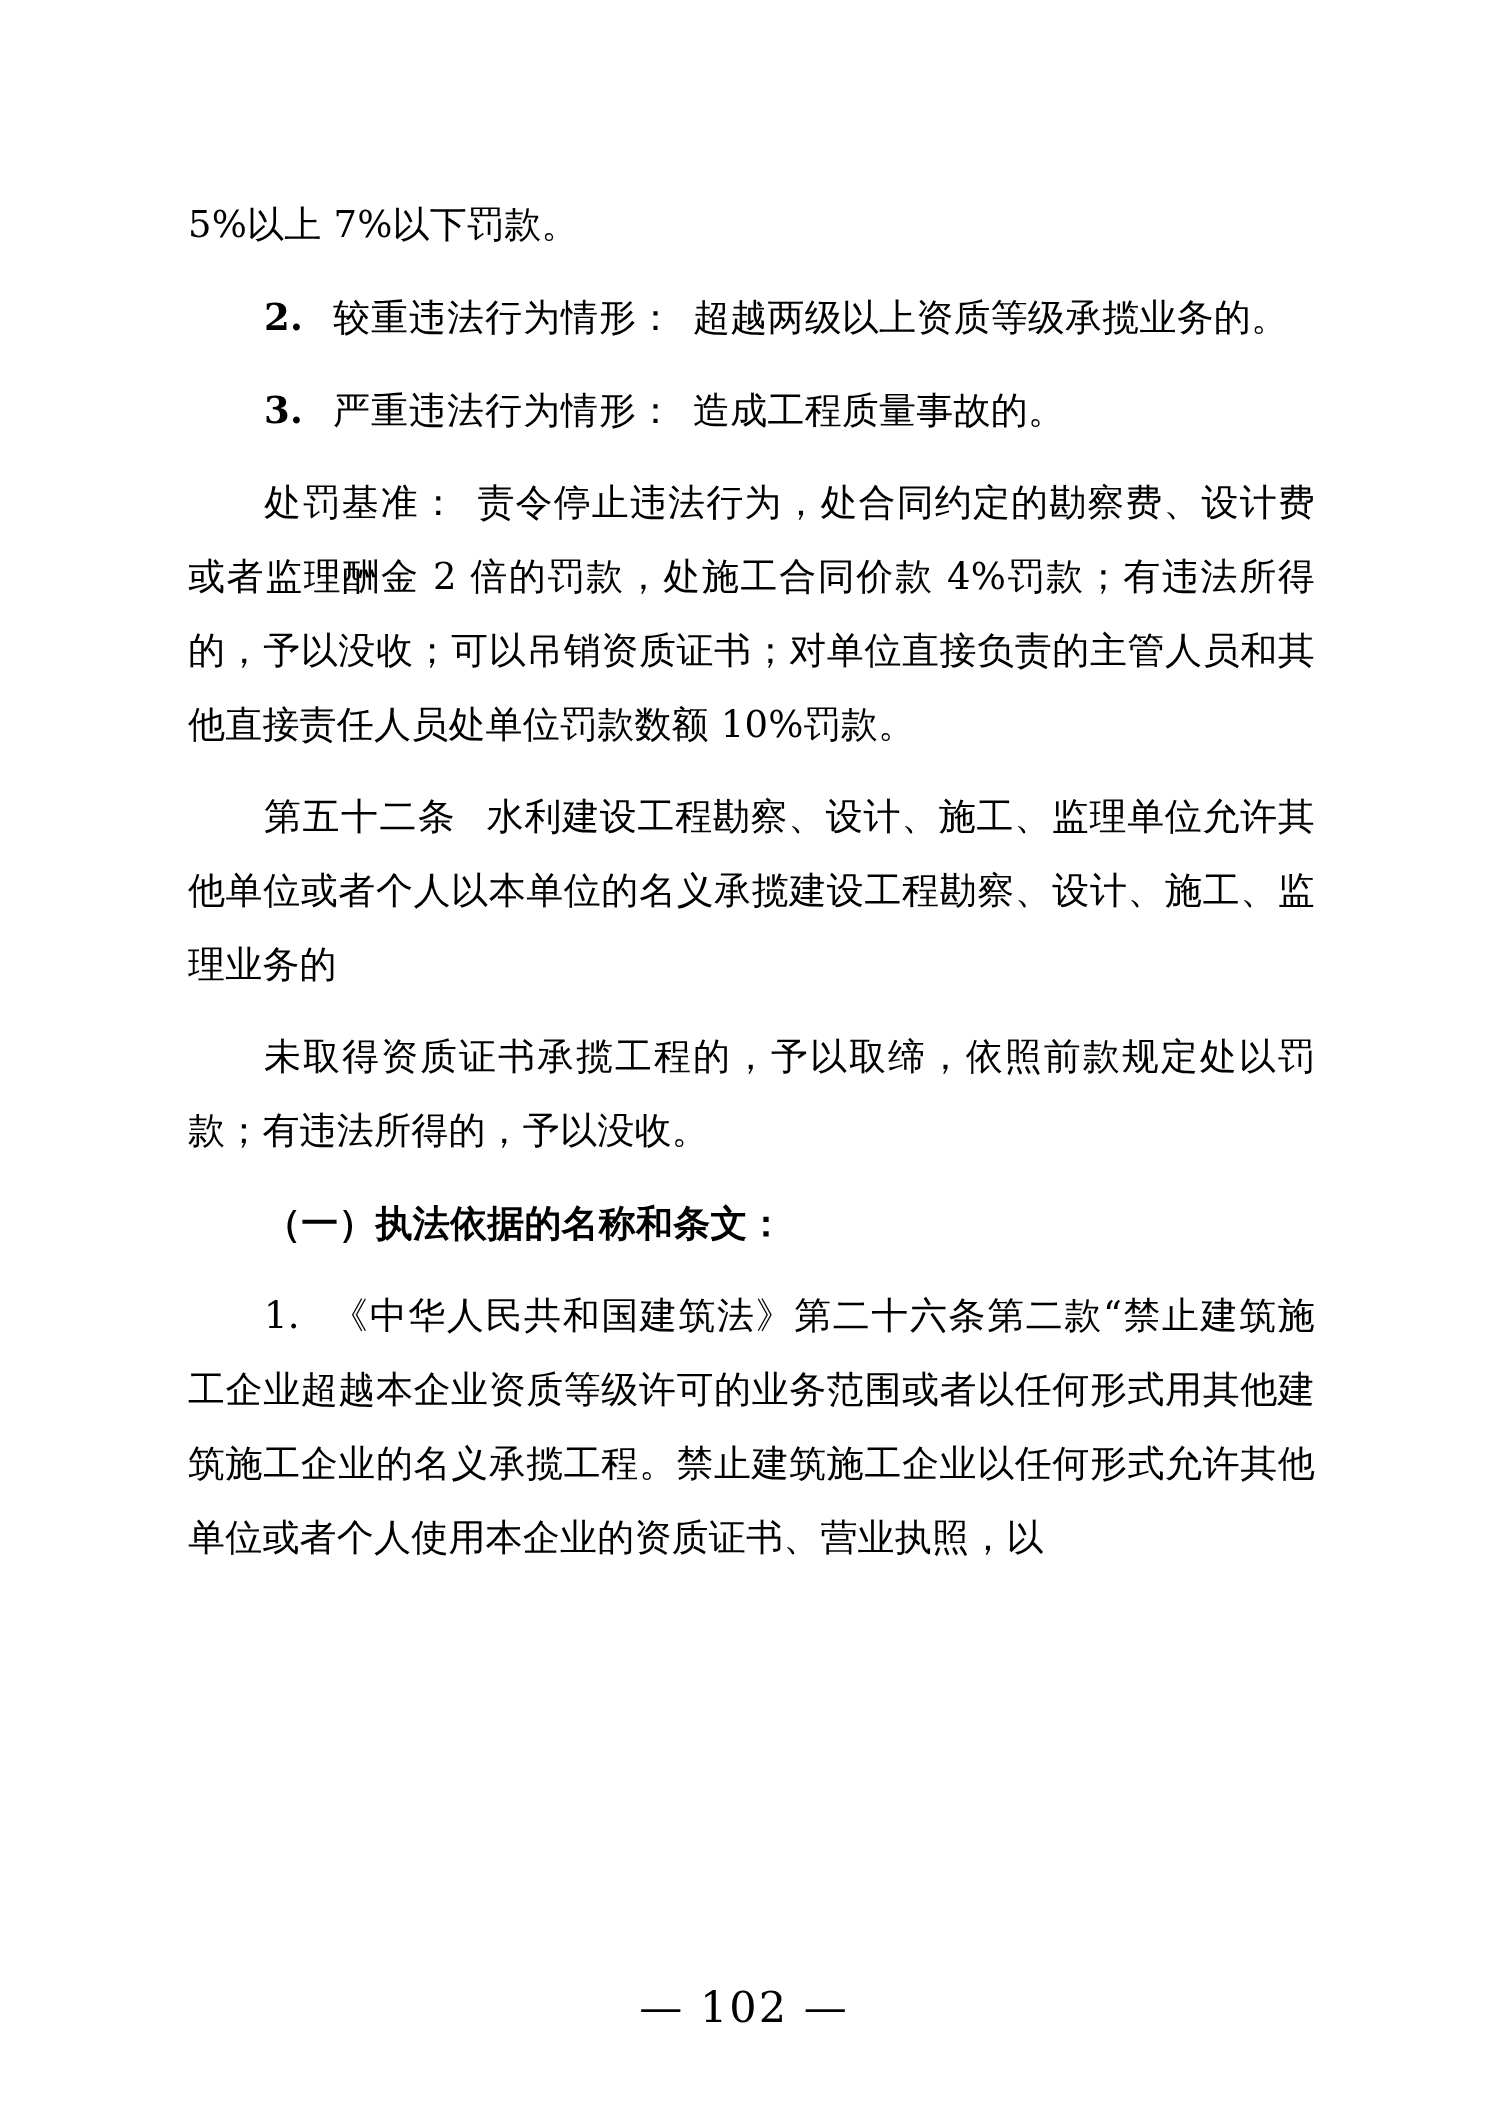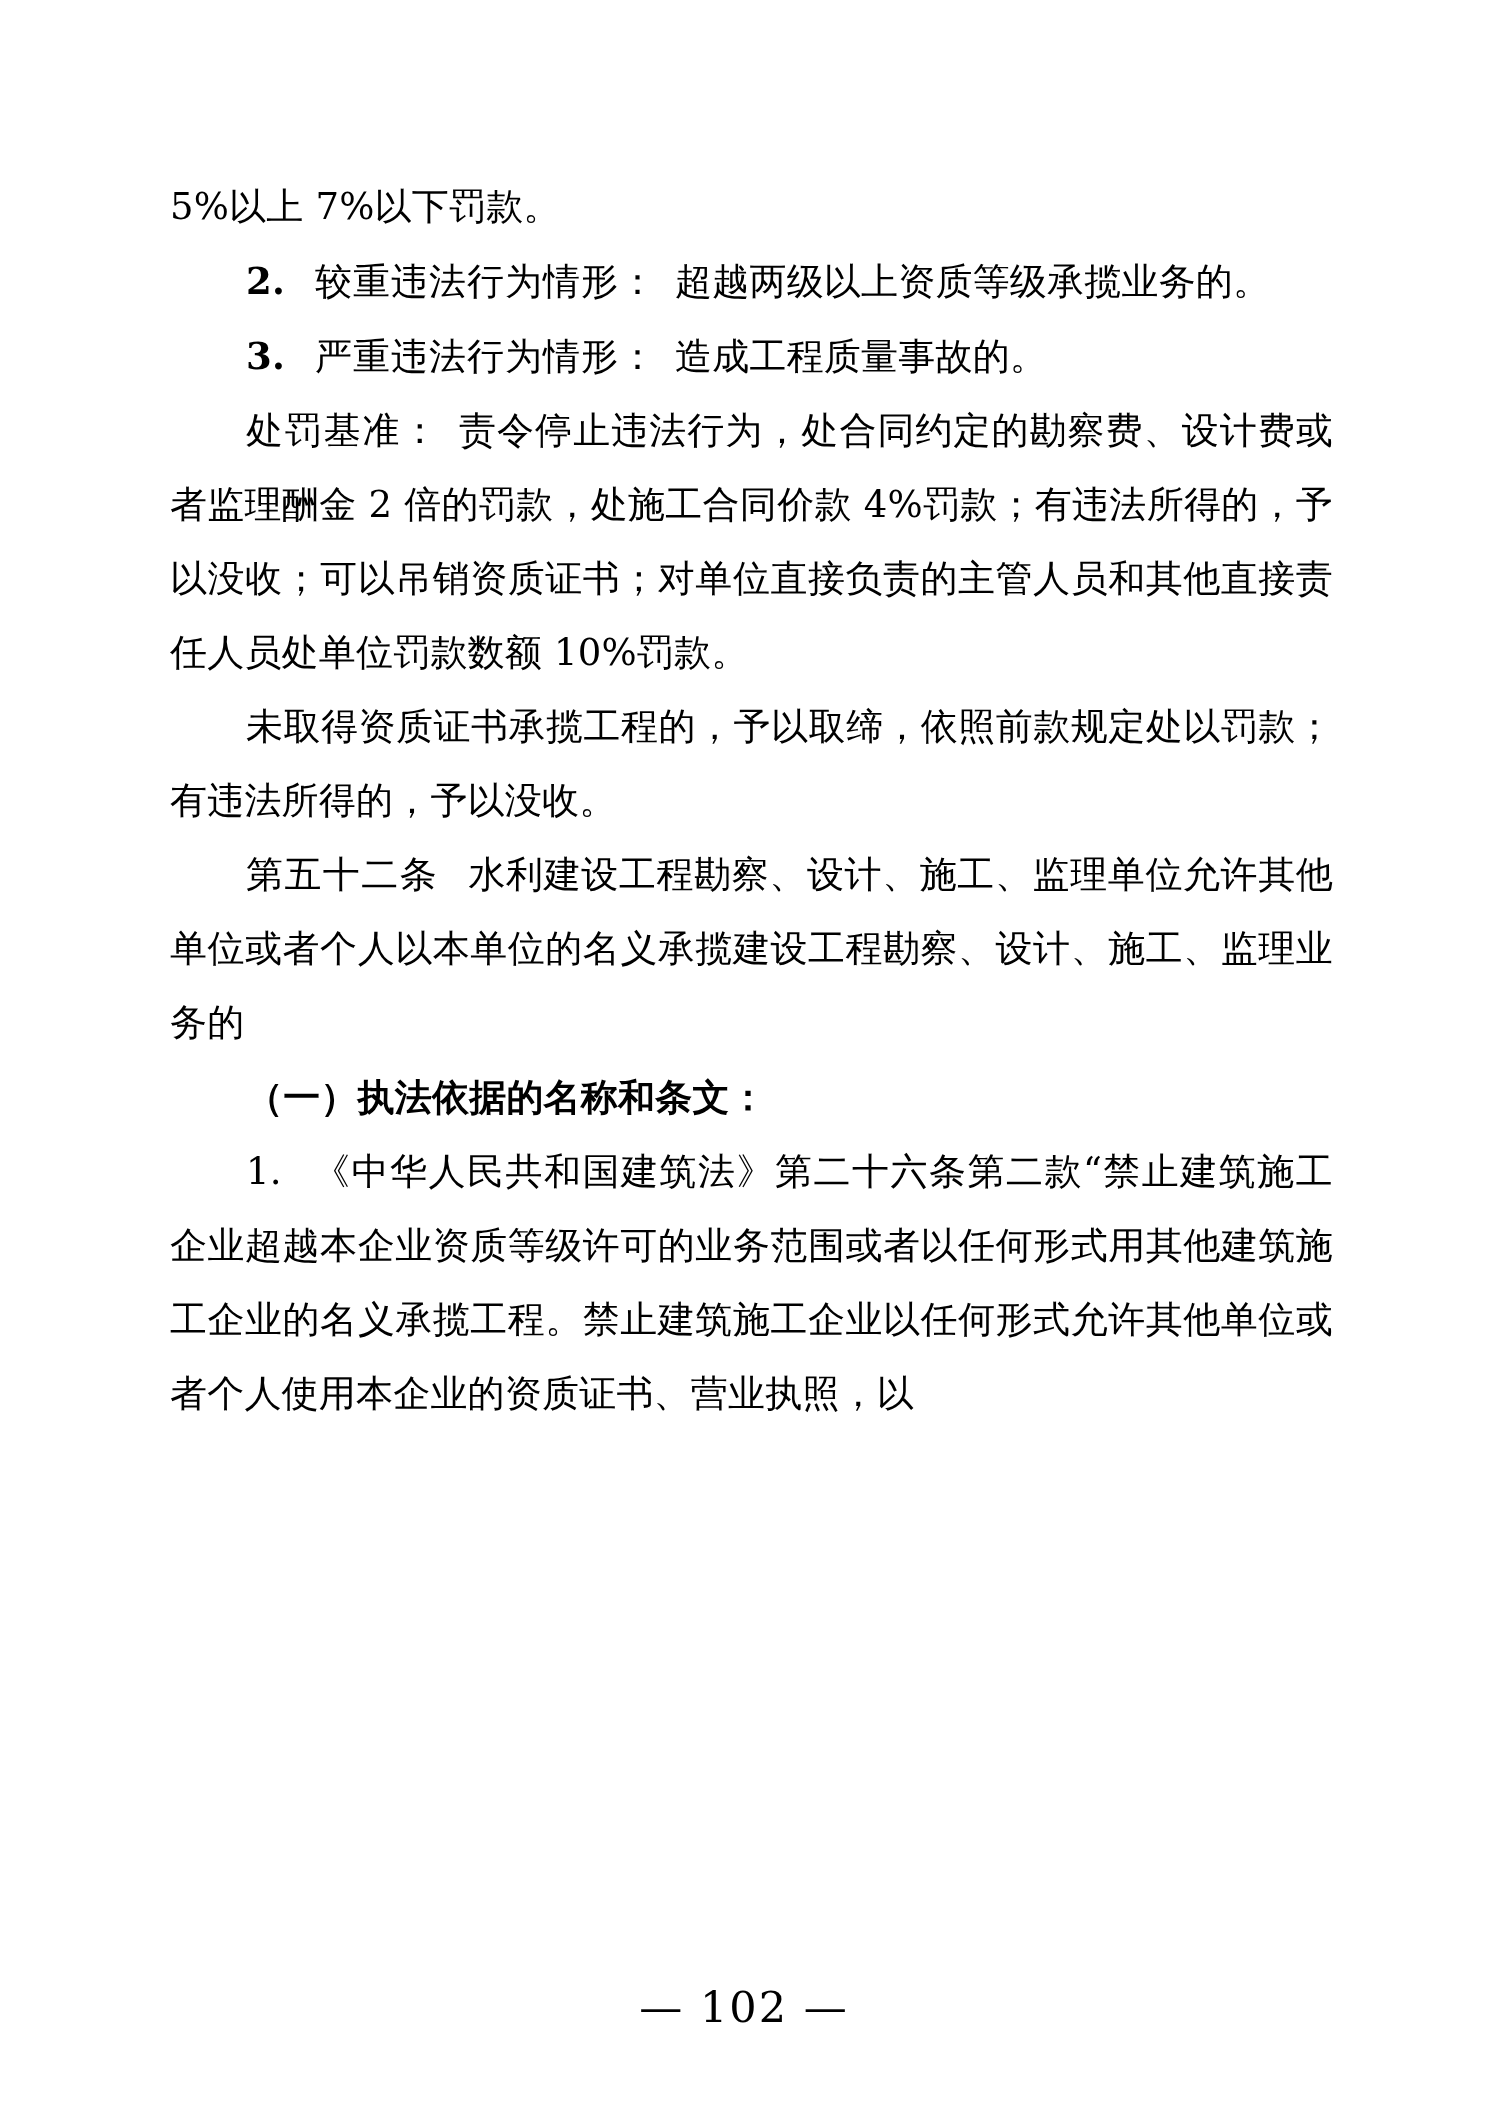--- a/index.html
+++ b/index.html
@@ -25,21 +25,21 @@
     padding: 170px 155px 0 170px;
   }
   .body-text {
     font-size: 37px;
     line-height: 74px;
     text-align: justify;
     text-justify: inter-ideograph;
     letter-spacing: 0.2px;
   }
   p {
-    margin: 0;
+    margin: 18px;
     padding: 0;
   }
   .indent2 {
     text-indent: 76px;
   }
   .bold {
     font-weight: bold;
   }
   .heading-run {
     font-weight: normal;
@@ -85,25 +85,25 @@
 
     <p class="indent2">
       <span class="num-label">3.</span><span class="gap-md"></span><span class="heading-run">严重违法行为情形：</span><span class="gap-sm"></span><span>造成工程质量事故的。</span>
     </p>
 
     <p class="indent2">
       <span class="heading-run">处罚基准：</span><span class="gap-sm"></span><span>责令停止违法行为，处合同约定的勘察费、设计费或者监理酬金 2 倍的罚款，处施工合同价款 4%罚款；有违法所得的，予以没收；可以吊销资质证书；对单位直接负责的主管人员和其他直接责任人员处单位罚款数额 10%罚款。</span>
     </p>
 
     <p class="indent2">
-      <span>未取得资质证书承揽工程的，予以取缔，依照前款规定处以罚款；有违法所得的，予以没收。</span>
+      <span class="heading-run">第五十二条</span><span class="gap-md"></span><span>水利建设工程勘察、设计、施工、监理单位允许其他单位或者个人以本单位的名义承揽建设工程勘察、设计、施工、监理业务的</span>
     </p>
 
     <p class="indent2">
-      <span class="heading-run">第五十二条</span><span class="gap-md"></span><span>水利建设工程勘察、设计、施工、监理单位允许其他单位或者个人以本单位的名义承揽建设工程勘察、设计、施工、监理业务的</span>
+      <span>未取得资质证书承揽工程的，予以取缔，依照前款规定处以罚款；有违法所得的，予以没收。</span>
     </p>
 
     <p class="indent2">
       <span class="bold">（一）执法依据的名称和条文：</span>
     </p>
 
     <p class="indent2">
       <span>1.</span><span class="gap-md"></span><span>《中华人民共和国建筑法》第二十六条第二款“禁止建筑施工企业超越本企业资质等级许可的业务范围或者以任何形式用其他建筑施工企业的名义承揽工程。禁止建筑施工企业以任何形式允许其他单位或者个人使用本企业的资质证书、营业执照，以</span>
     </p>
 

